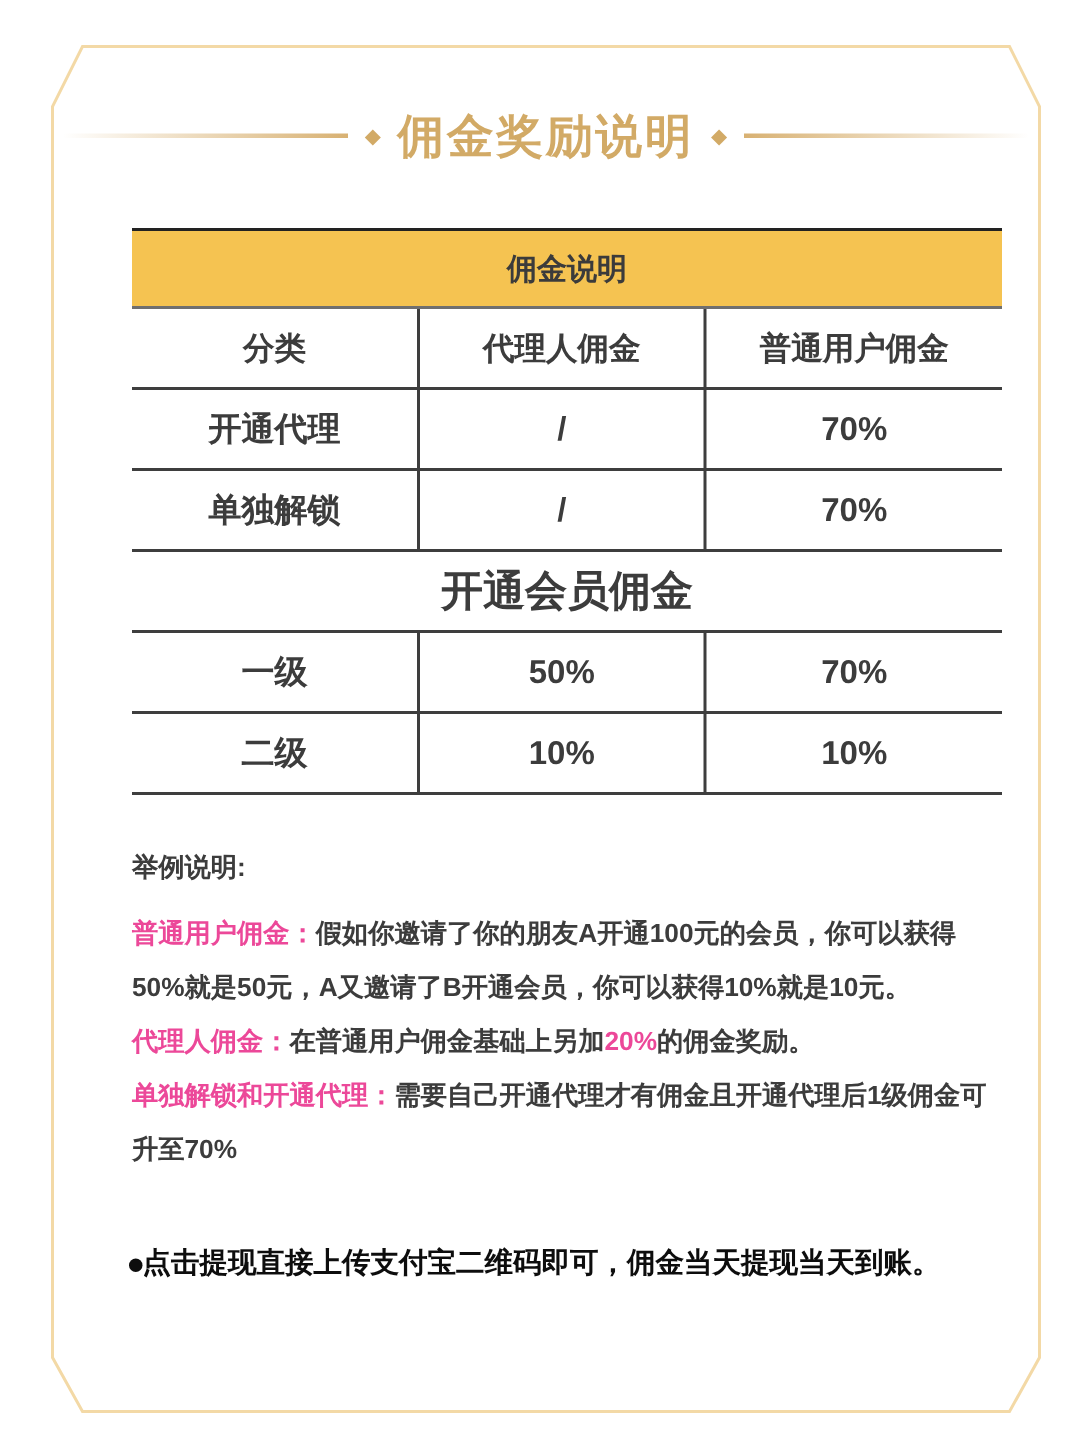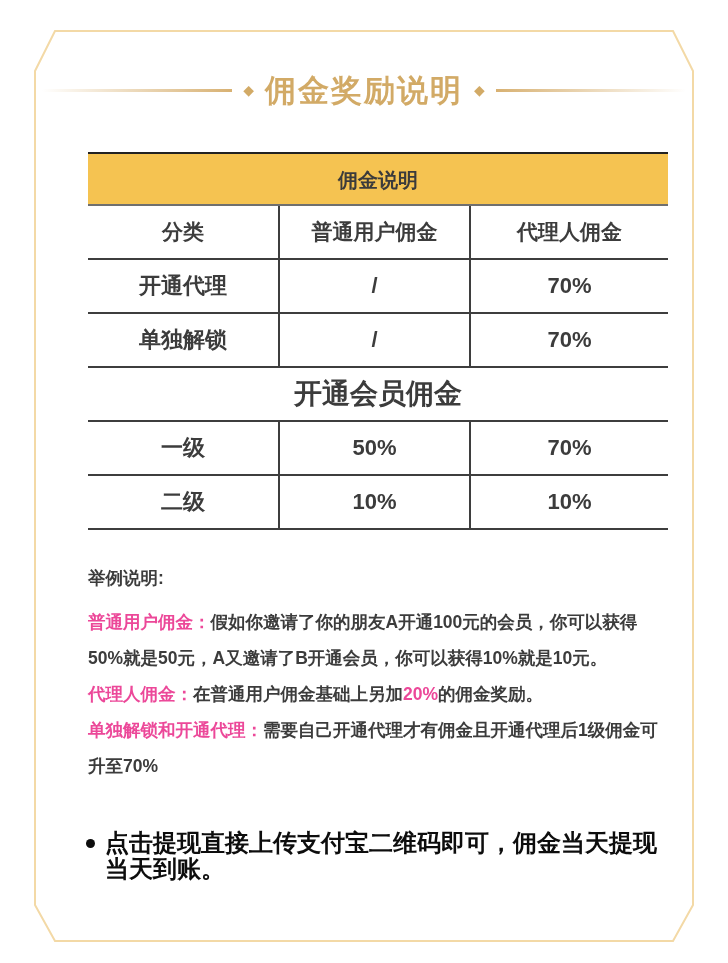--- a/index.html
+++ b/index.html
@@ -109,23 +109,22 @@
   .examples .accent { color: #ec4899; }
 
   
   .note-row {
     position: absolute;
     left: 86px;
     top: 830px;
     width: 585px;
     display: flex;
     align-items: flex-start;
-    gap: 10px;
     color: #0d0d0d;
-    font-size: 24px;
+    font-size: 19px;
     font-weight: bold;
     line-height: 26px;
   }
   .bullet-dot {
     width: 9px;
     height: 9px;
     margin-top: 9px;
     border-radius: 50%;
     background: #0d0d0d;
     flex: 0 0 auto;
@@ -145,22 +144,22 @@
     <span class="title-diamond">◆</span>
     <span class="page-title">佣金奖励说明</span>
     <span class="title-diamond">◆</span>
     <div class="title-line right"></div>
   </div>
 
   <div class="ctable">
     <div class="t-title">佣金说明</div>
     <div class="t-row head" id="table-header">
         <div class="cell">分类</div>
+        <div class="cell">代理人佣金</div>
         <div class="cell">普通用户佣金</div>
-        <div class="cell">代理人佣金</div>
       </div>
     <div id="table-body">
         <div class="t-row">
           <div class="cell">开通代理</div>
           <div class="cell">/</div>
           <div class="cell">70%</div>
         </div>
         <div class="t-row">
           <div class="cell">单独解锁</div>
           <div class="cell">/</div>

